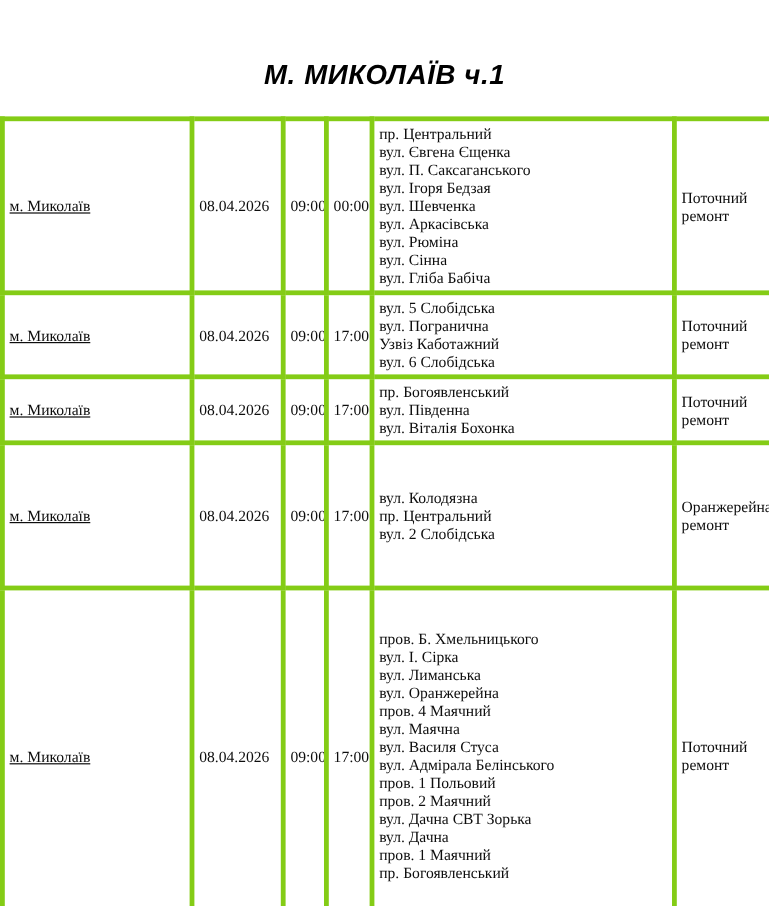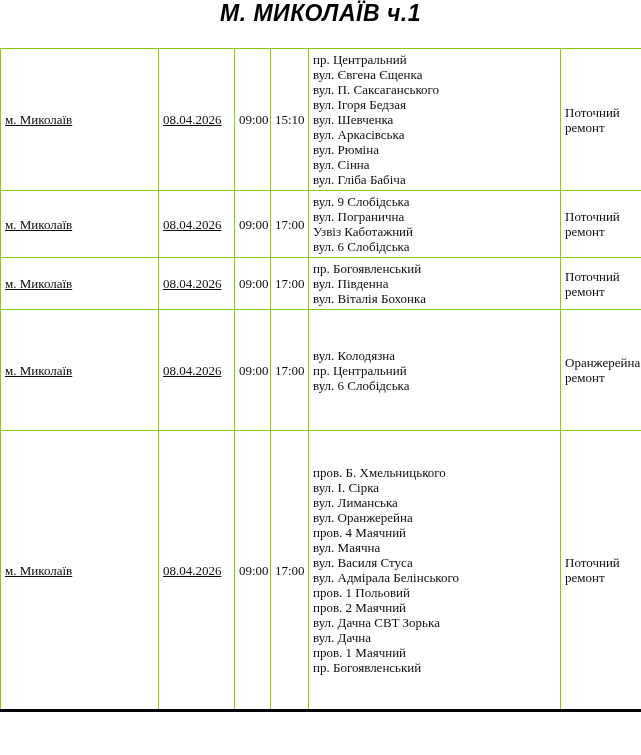--- a/index.html
+++ b/index.html
@@ -8,50 +8,51 @@
     background: #ffffff;
     width: 641px;
   }
   .page {
     width: 641px;
     height: 755px;
     background: #ffffff;
     overflow: hidden;
   }
   .page-title {
+    margin-top: 49px;
     margin-bottom: 21px;
     text-align: center;
     font-family: "Liberation Sans", sans-serif;
     font-weight: bold;
     font-style: italic;
     font-size: 23px;
     color: #000000;
     letter-spacing: 0.5px;
   }
   table.schedule {
     width: 641px;
     border-collapse: collapse;
     table-layout: fixed;
     border-bottom: 3px solid #000000;
     font-family: "Liberation Serif", serif;
     font-size: 13px;
     line-height: 15px;
     color: #0d0d0d;
   }
   table.schedule td {
-    border: 1px solid #84cc16;
+    border: 4px solid #84cc16;
     vertical-align: middle;
     padding: 3px 4px;
     overflow: hidden;
   }
   table.schedule td:last-child {
     border-right: none;
   }
   td.cell-location { padding-left: 8px; text-decoration: underline; }
-  td.cell-date     { padding-left: 6px; text-decoration: underline; }
+  td.cell-date     { padding-left: 6px; }
   td.cell-time     { text-align: right; padding-left: 2px; padding-right: 2px; }
   td.cell-streets  { padding-left: 5px; white-space: pre-line; }
   td.cell-repair   { padding-left: 5px; }
 </style>
 </head>
 <body>
 
 <div class="page">
   <div class="page-title">М. МИКОЛАЇВ ч.1</div>
 
@@ -62,38 +63,38 @@
       <col style="width:36px">
       <col style="width:38px">
       <col style="width:252px">
       <col style="width:81px">
     </colgroup>
     <tbody>
         <tr style="height: 136px;">
     <td class="cell-location">м. Миколаїв</td>
     <td class="cell-date">08.04.2026</td>
     <td class="cell-time">09:00</td>
-    <td class="cell-time">15:10</td>
+    <td class="cell-time">00:00</td>
     <td class="cell-streets">пр. Центральний
 вул. Євгена Єщенка
 вул. П. Саксаганського
 вул. Ігоря Бедзая
 вул. Шевченка
 вул. Аркасівська
 вул. Рюміна
 вул. Сінна
 вул. Гліба Бабіча</td>
     <td class="cell-repair">Поточний ремонт</td>
   </tr>
         <tr style="height: 63px;">
     <td class="cell-location">м. Миколаїв</td>
     <td class="cell-date">08.04.2026</td>
     <td class="cell-time">09:00</td>
     <td class="cell-time">17:00</td>
-    <td class="cell-streets">вул. 9 Слобідська
+    <td class="cell-streets">вул. 5 Слобідська
 вул. Погранична
 Узвіз Каботажний
 вул. 6 Слобідська</td>
     <td class="cell-repair">Поточний ремонт</td>
   </tr>
         <tr style="height: 52px;">
     <td class="cell-location">м. Миколаїв</td>
     <td class="cell-date">08.04.2026</td>
     <td class="cell-time">09:00</td>
     <td class="cell-time">17:00</td>
@@ -102,21 +103,21 @@
 вул. Віталія Бохонка</td>
     <td class="cell-repair">Поточний ремонт</td>
   </tr>
         <tr style="height: 121px;">
     <td class="cell-location">м. Миколаїв</td>
     <td class="cell-date">08.04.2026</td>
     <td class="cell-time">09:00</td>
     <td class="cell-time">17:00</td>
     <td class="cell-streets">вул. Колодязна
 пр. Центральний
-вул. 6 Слобідська</td>
+вул. 2 Слобідська</td>
     <td class="cell-repair">Оранжерейна ремонт</td>
   </tr>
         <tr style="height: 280px;">
     <td class="cell-location">м. Миколаїв</td>
     <td class="cell-date">08.04.2026</td>
     <td class="cell-time">09:00</td>
     <td class="cell-time">17:00</td>
     <td class="cell-streets">пров. Б. Хмельницького
 вул. І. Сірка
 вул. Лиманська

